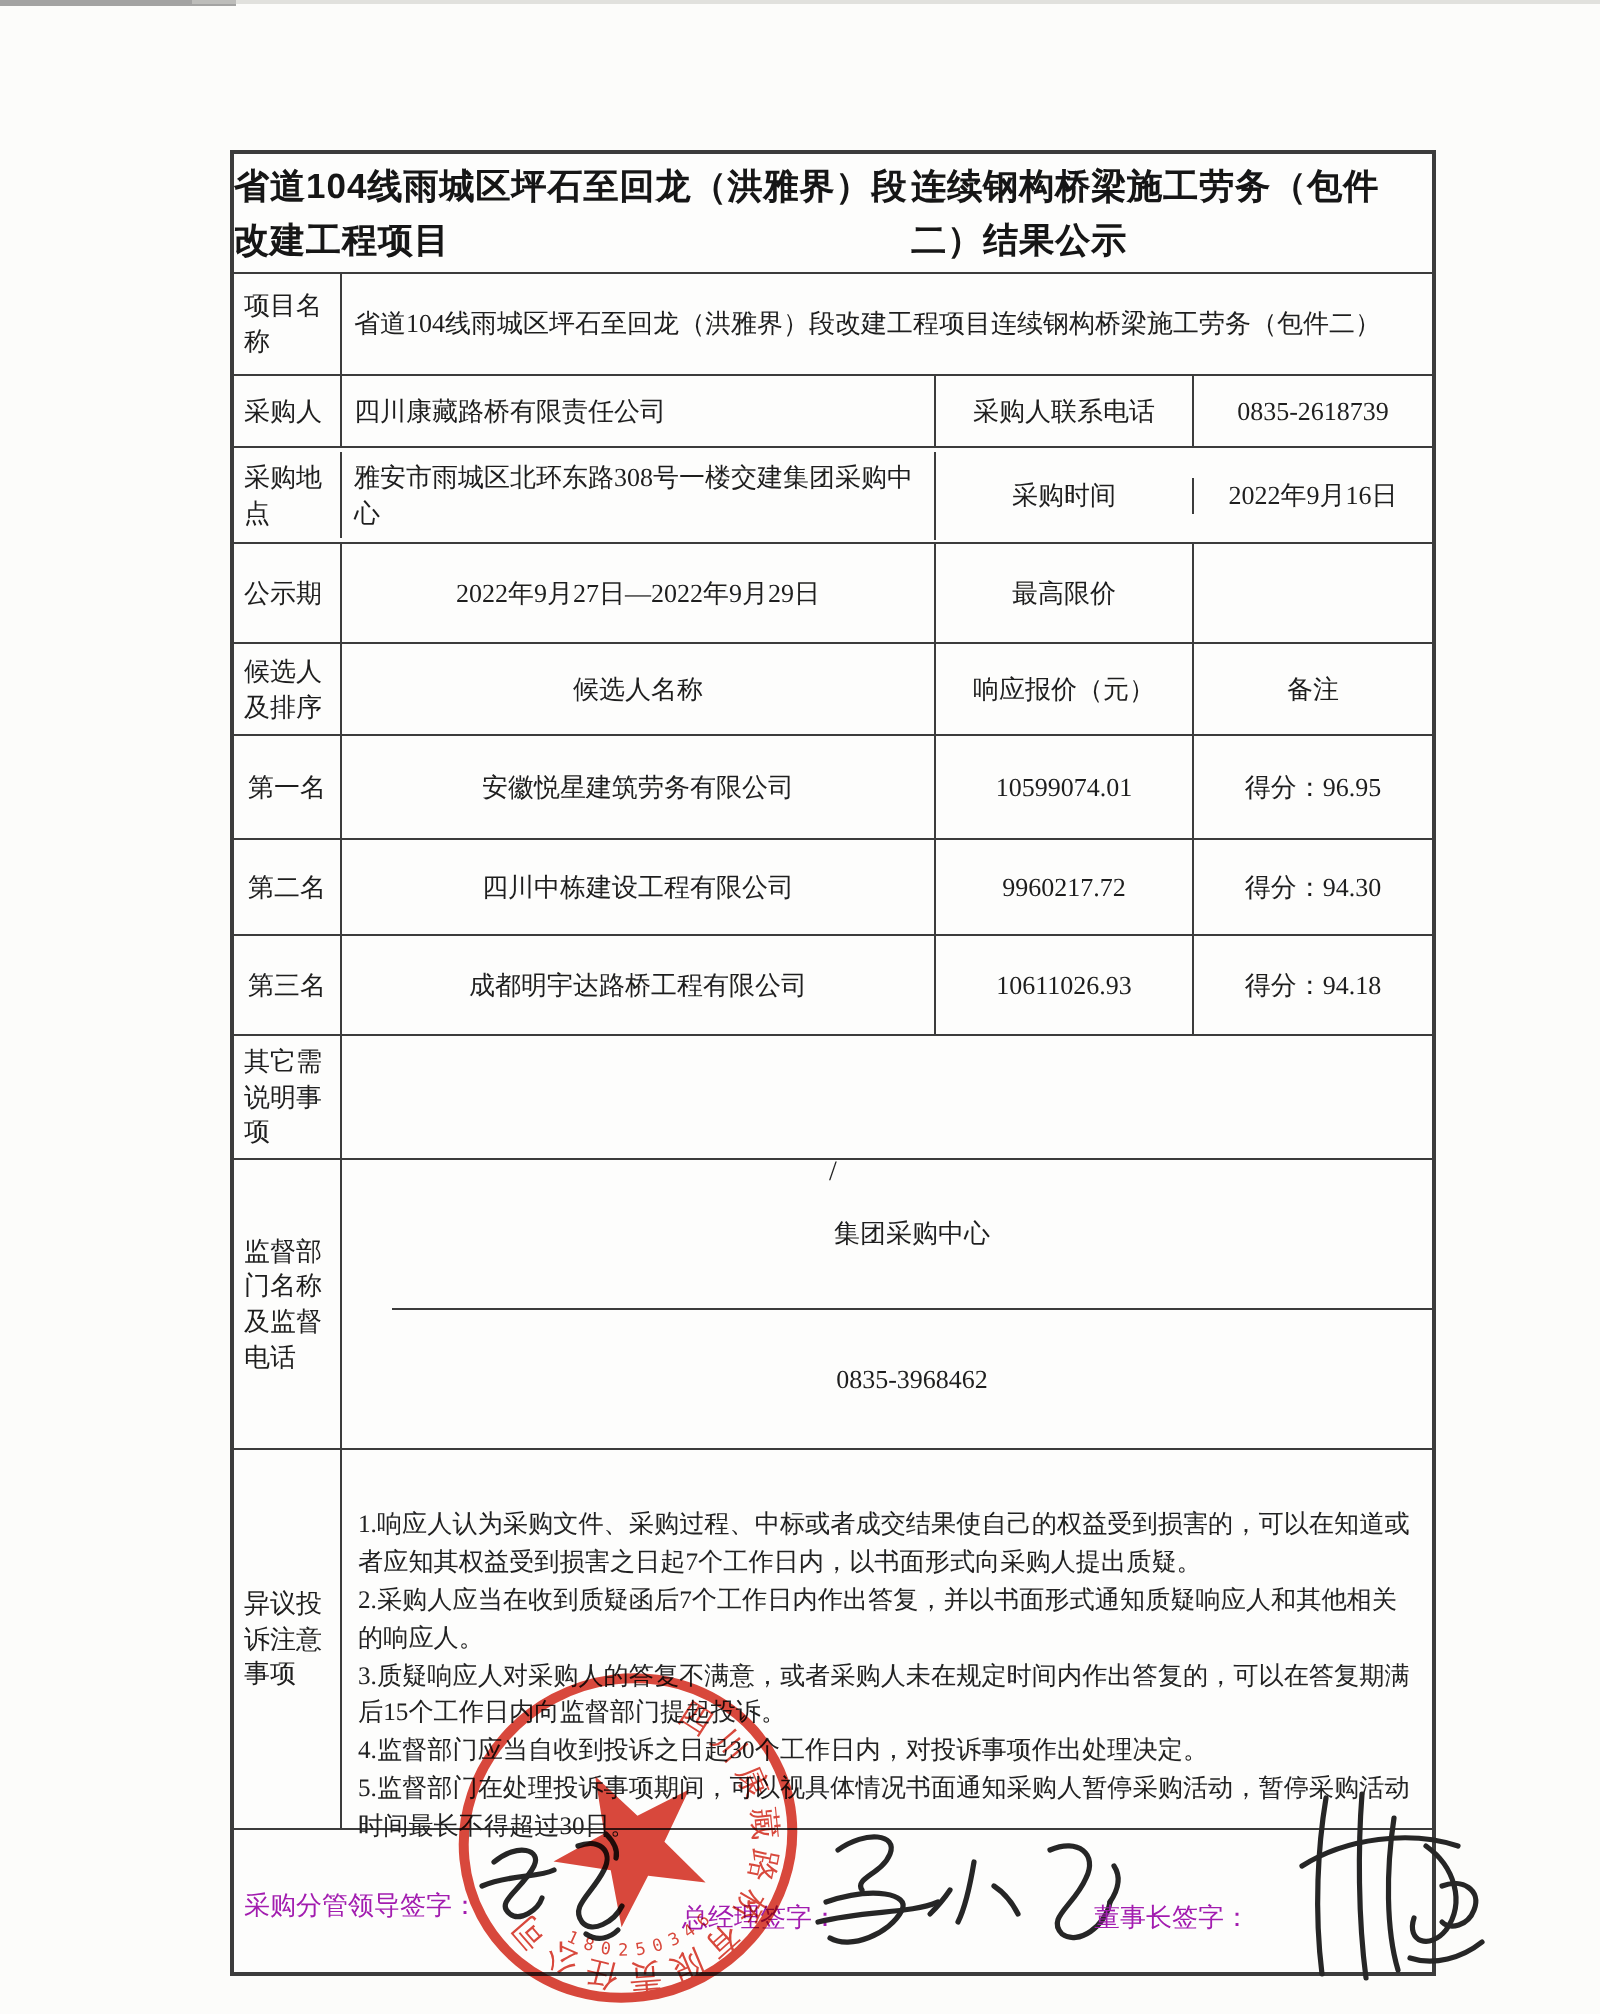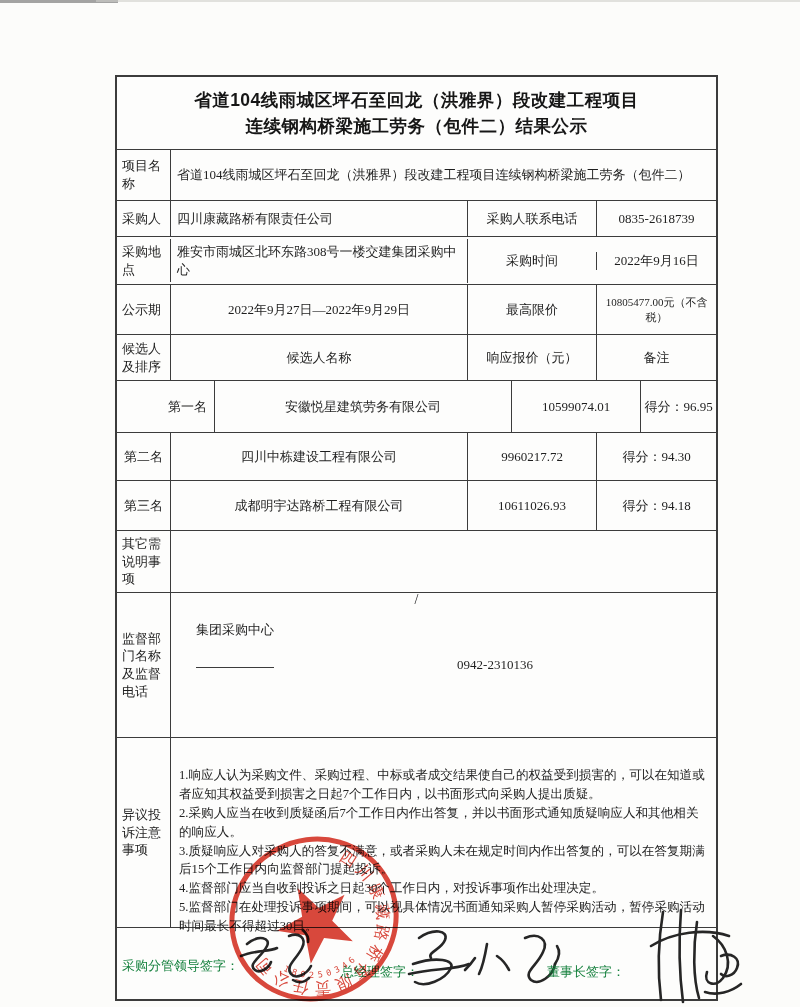--- a/index.html
+++ b/index.html
@@ -37,48 +37,48 @@
   .label-col.center-text { justify-content:center; padding:4px 2px; }
   .col2 { width:297px; flex:0 0 297px; }
   .col3 { width:129px; flex:0 0 129px; }
   .col4 { flex:1 1 auto; }
   .v-center { display:flex; align-items:center; }
   .h-center { justify-content:center; text-align:center; }
   .pad-left { padding:4px 6px; }
   .fs13 { font-size:13px; }
   .fs11 { font-size:11px; }
   .row-title {
-    height:73px; flex-direction:column;
+    height:60px; flex-direction:row;
     align-items:center; justify-content:center;
     font-family:"Liberation Sans","DejaVu Sans",sans-serif;
     font-weight:bold; font-size:17.5px; color:#161616;
     letter-spacing:.5px;
   }
   .row-title .tline { line-height:1.5; }
   .row-project { height:51px; }
   .row-purchaser { height:36px; }
   .row-location { height:48px;align-items:center; }
   .row-publicity { height:50px; }
   .row-header { height:46px; }
-  .row-cand1 { height:52px;padding-left:44px; }
+  .row-cand1 { height:52px; }
   .row-cand2 { height:48px; }
   .row-cand3 { height:50px; }
   .row-other { height:62px;flex-direction:column; }
   .row-supervisor { height:145px;gap:25px; }
   .row-objection { height:190px; }
   .row-signature { height:71px; }
-  .sup-right { flex:1 1 auto; display:flex; flex-direction:row; }
+  .sup-right { flex:1 1 auto; display:flex; flex-direction:column; }
   .sup-sub1 { height:75px; border-bottom:1px solid #3c3c3c; }
   .sup-sub2 { flex:1 1 auto; }
   .objection-text {
     flex:1 1 auto; padding:28px 8px 6px 8px;
     font-size:12.6px; line-height:1.5; color:#222;
   }
   .sig-label {
-    position:absolute; font-size:13px; white-space:nowrap; color:#15803d;
+    position:absolute; font-size:13px; white-space:nowrap; color:#a21caf;
   }
   .sig-svg { position:absolute; overflow:visible; }
   .sig-svg path { fill:none; stroke:#262626; stroke-width:2.6; stroke-linecap:round; }
   .stamp {
     position:absolute; left:226px; top:836px; width:176px; height:166px;
     z-index:6; mix-blend-mode:multiply; opacity:.92;
     pointer-events:none;
   }
   .slash-val { font-size:14px; }
 </style>
@@ -111,21 +111,20 @@
     <div class="cell bordered label-col">采购地点</div>
     <div class="cell bordered col2 v-center pad-left fs13">雅安市雨城区北环东路308号一楼交建集团采购中心</div>
     <div class="cell bordered col3 v-center h-center fs13">采购时间</div>
     <div class="cell col4 v-center h-center fs13">2022年9月16日</div>
   </div>
 
   <div class="row row-publicity">
     <div class="cell bordered label-col">公示期</div>
     <div class="cell bordered col2 v-center h-center fs13">2022年9月27日—2022年9月29日</div>
     <div class="cell bordered col3 v-center h-center fs13">最高限价</div>
-    <div class="cell col4 v-center h-center fs11">10805477.00元（不含税）</div>
   </div>
 
   <div class="row row-header">
     <div class="cell bordered label-col">候选人及排序</div>
     <div class="cell bordered col2 v-center h-center fs13">候选人名称</div>
     <div class="cell bordered col3 v-center h-center fs13">响应报价（元）</div>
     <div class="cell col4 v-center h-center fs13">备注</div>
   </div>
 
   <div class="row row-cand1">
@@ -149,21 +148,21 @@
 
   <div class="row row-other">
     <div class="cell bordered label-col">其它需说明事项</div>
     <div class="cell col4 v-center h-center slash-val">/</div>
   </div>
 
   <div class="row row-supervisor">
     <div class="cell bordered label-col">监督部门名称及监督电话</div>
     <div class="sup-right">
       <div class="cell sup-sub1 v-center h-center fs13">集团采购中心</div>
-      <div class="cell sup-sub2 v-center h-center fs13">0942-2310136</div>
+      <div class="cell sup-sub2 v-center h-center fs13">0835-3968462</div>
     </div>
   </div>
 
   <div class="row row-objection">
     <div class="cell bordered label-col">异议投诉注意事项</div>
     <div class="objection-text">
       <div>1.响应人认为采购文件、采购过程、中标或者成交结果使自己的权益受到损害的，可以在知道或者应知其权益受到损害之日起7个工作日内，以书面形式向采购人提出质疑。</div>
       <div>2.采购人应当在收到质疑函后7个工作日内作出答复，并以书面形式通知质疑响应人和其他相关的响应人。</div>
       <div>3.质疑响应人对采购人的答复不满意，或者采购人未在规定时间内作出答复的，可以在答复期满后15个工作日内向监督部门提起投诉。</div>
       <div>4.监督部门应当自收到投诉之日起30个工作日内，对投诉事项作出处理决定。</div>

